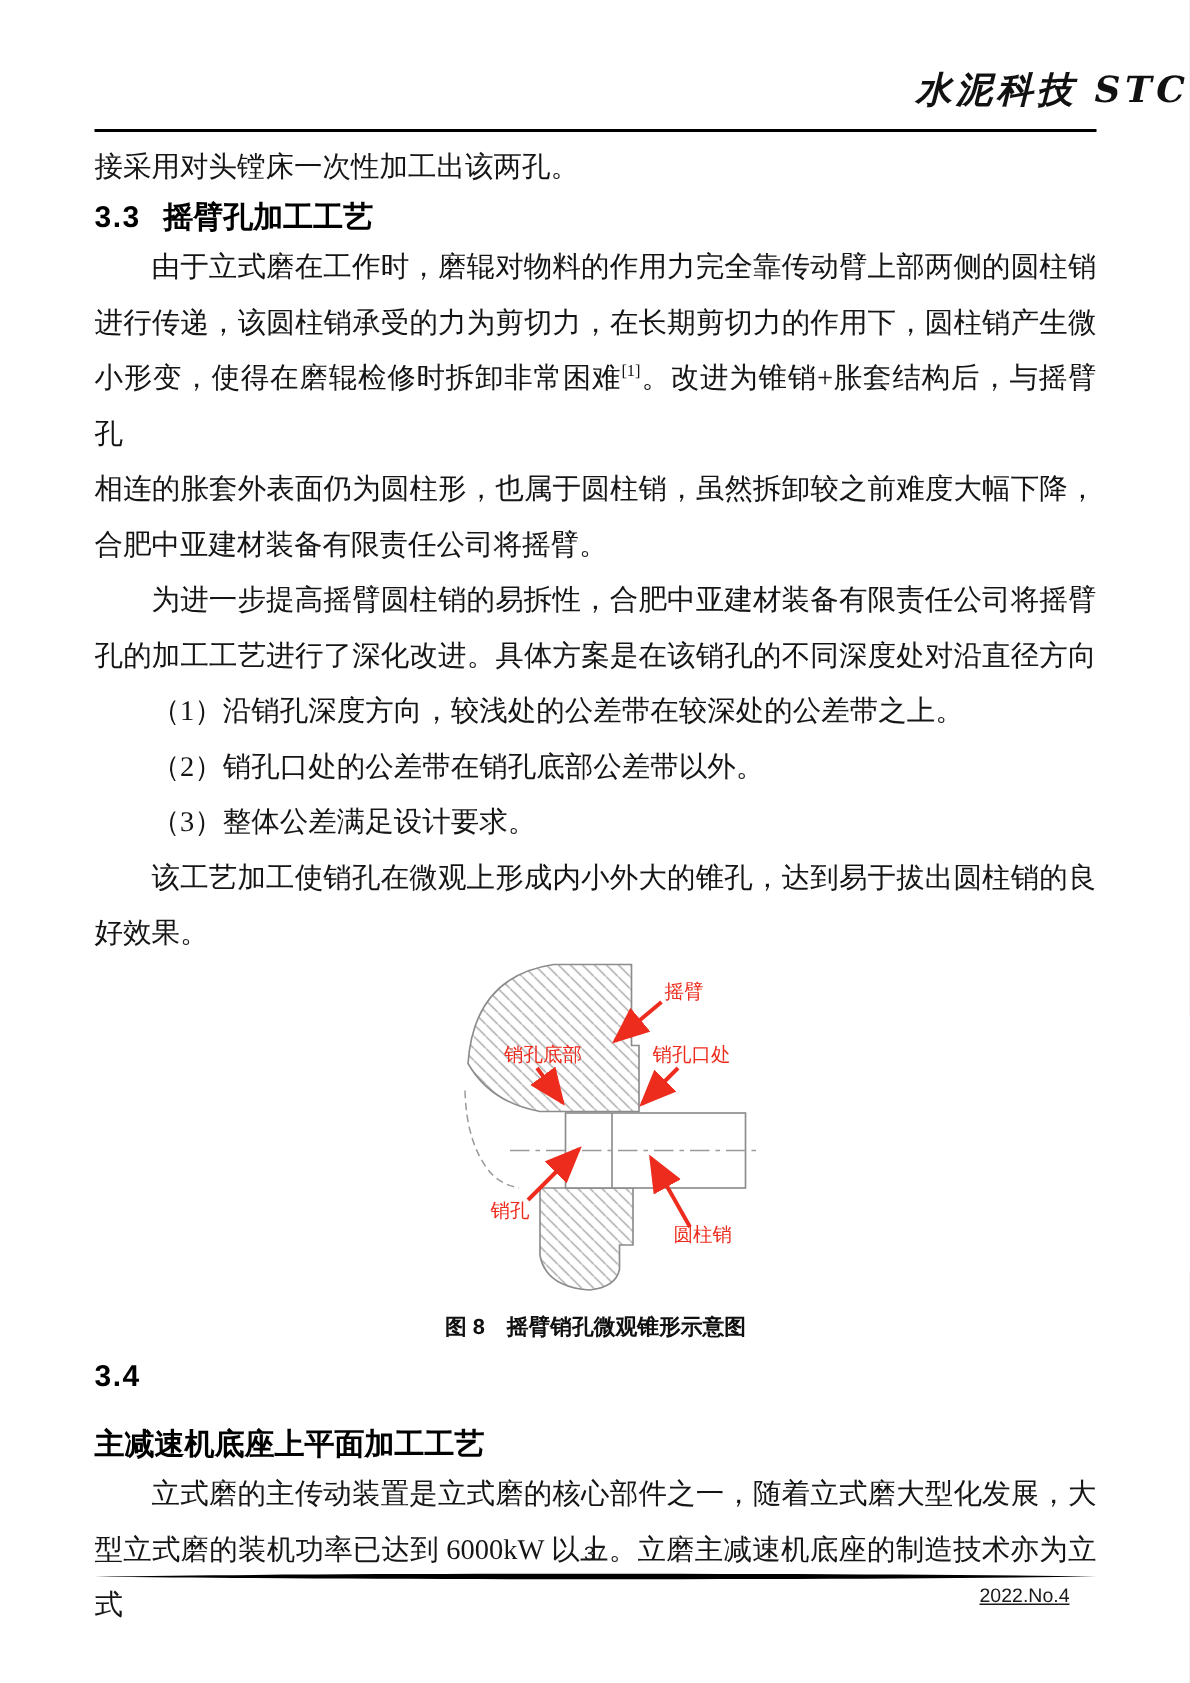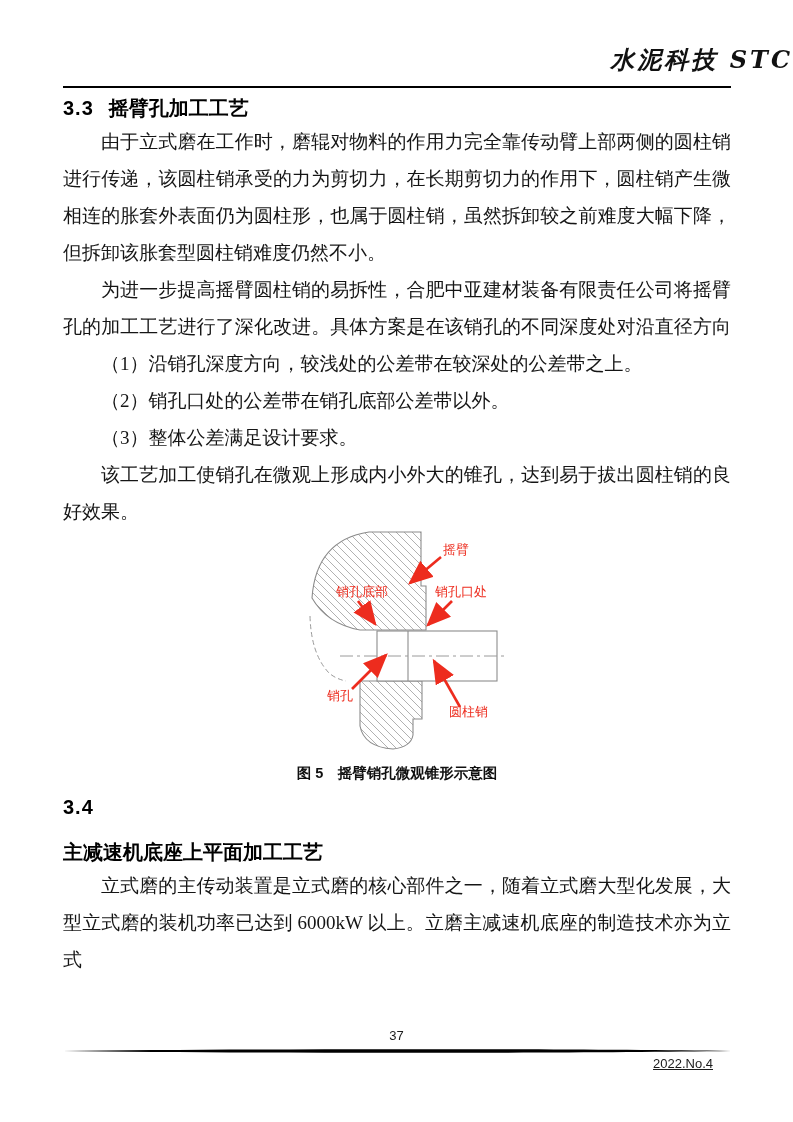--- a/index.html
+++ b/index.html
@@ -56,30 +56,32 @@
 </head>
 <body>
 
 <div class="page">
 
   <div class="journal-title">水泥科技 STC</div>
   <div class="header-rule"></div>
 
   <div class="content">
 
+    <div class="bline short">接采用对头镗床一次性加工出该两孔。</div>
 
     <h2 class="h-sec">
       <span class="h-num">3.3</span>
       <span>摇臂孔加工工艺</span>
     </h2>
 
     <div class="bline indent">由于立式磨在工作时，磨辊对物料的作用力完全靠传动臂上部两侧的圆柱销</div>
     <div class="bline">进行传递，该圆柱销承受的力为剪切力，在长期剪切力的作用下，圆柱销产生微</div>
+    <div class="bline"><span>小形变，使得在磨辊检修时拆卸非常困难</span><sup class="ref">[1]</sup><span>。改进为锥销+胀套结构后，与摇臂孔</span></div>
     <div class="bline">相连的胀套外表面仍为圆柱形，也属于圆柱销，虽然拆卸较之前难度大幅下降，</div>
-    <div class="bline short">但拆卸该胀套型圆柱销难度仍然不小。</div>
+    <div class="bline short">合肥中亚建材装备有限责任公司将摇臂。</div>
 
     <div class="bline indent">为进一步提高摇臂圆柱销的易拆性，合肥中亚建材装备有限责任公司将摇臂</div>
     <div class="bline">孔的加工工艺进行了深化改进。具体方案是在该销孔的不同深度处对沿直径方向</div>
 
     <div class="bline short indent">（1）沿销孔深度方向，较浅处的公差带在较深处的公差带之上。</div>
     <div class="bline short indent">（2）销孔口处的公差带在销孔底部公差带以外。</div>
     <div class="bline short indent">（3）整体公差满足设计要求。</div>
 
     <div class="bline indent">该工艺加工使销孔在微观上形成内小外大的锥孔，达到易于拔出圆柱销的良</div>
     <div class="bline short">好效果。</div>
@@ -112,21 +114,21 @@
         <line class="arrow" x1="160" y1="183" x2="134" y2="137" marker-end="url(#arr)"></line>
 
         <text class="flabel" x="143" y="30">摇臂</text>
         <text class="flabel" x="135" y="72">销孔口处</text>
         <text class="flabel" x="36" y="72">销孔底部</text>
         <text class="flabel" x="27" y="176">销孔</text>
         <text class="flabel" x="149" y="192">圆柱销</text>
       </svg>
     </figure>
 
-    <div class="fig-caption">图 5　摇臂销孔微观锥形示意图</div>
+    <div class="fig-caption">图 8　摇臂销孔微观锥形示意图</div>
 
     <h2 class="h-sec h-34">
       <span class="h-num">3.4</span>
       <span>主减速机底座上平面加工工艺</span>
     </h2>
 
     <div class="bline indent p-34">立式磨的主传动装置是立式磨的核心部件之一，随着立式磨大型化发展，大</div>
     <div class="bline">型立式磨的装机功率已达到 6000kW 以上。立磨主减速机底座的制造技术亦为立式</div>
 
   </div>

